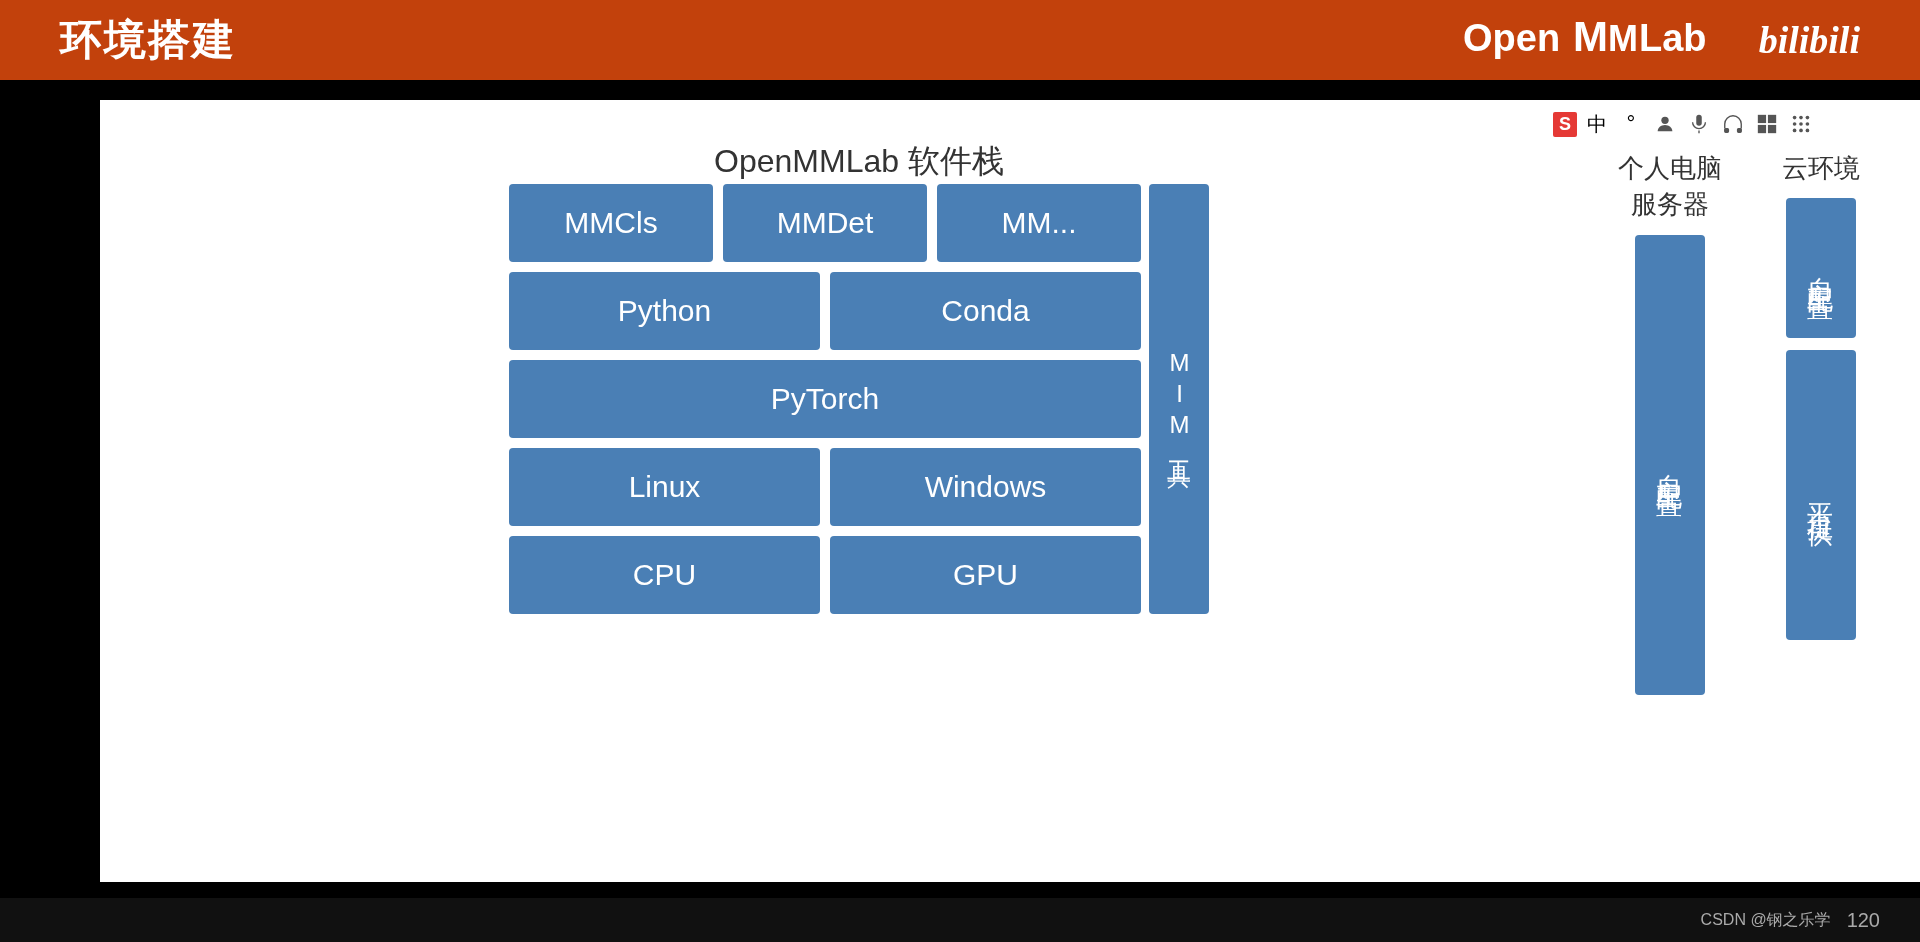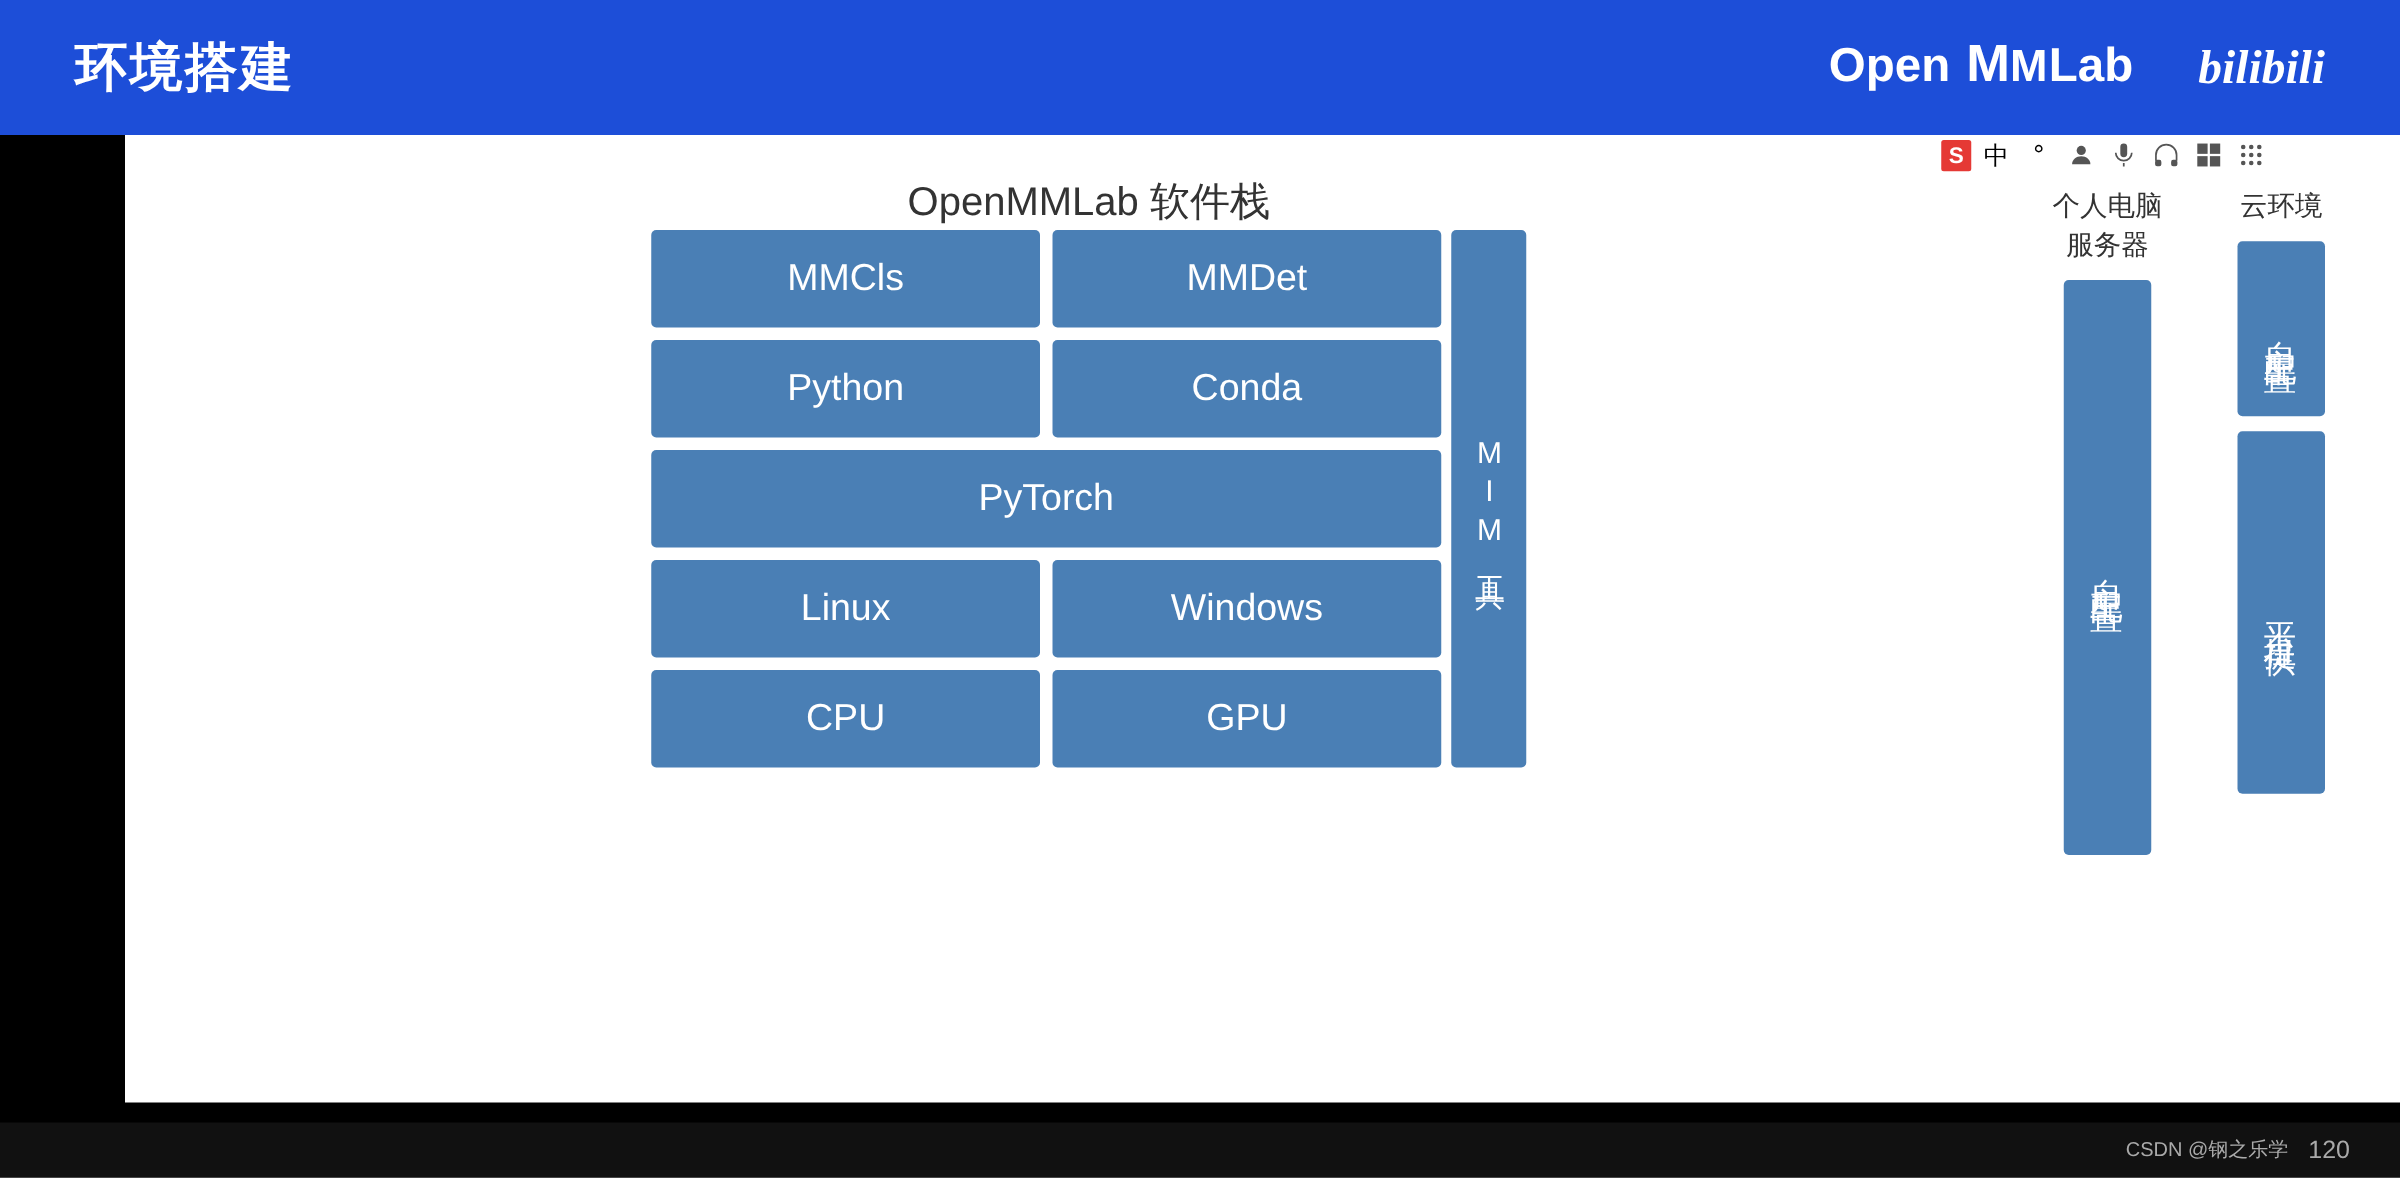--- a/index.html
+++ b/index.html
@@ -9,22 +9,22 @@
       background: #000;
       font-family: 'Microsoft YaHei', 'PingFang SC', sans-serif;
       overflow: hidden;
       position: relative;
     }
 
     
     #top-bar {
       position: absolute;
       top: 0; left: 0; right: 0;
-      height: 108px;
-      background: #1d4ed8;
+      height: 80px;
+      background: #c2410c;
       display: flex;
       align-items: center;
       justify-content: space-between;
       padding: 16px 60px;
       z-index: 10;
     }
 
     #top-bar-title {
       color: #fff;
       font-size: 42px;
@@ -169,21 +169,21 @@
     }
 
     .deploy-column {
       display: flex;
       flex-direction: column;
       align-items: center;
       gap: 12px;
     }
 
     .deploy-title {
-      font-size: 22px;
+      font-size: 26px;
       color: #333;
       text-align: center;
       line-height: 1.4;
     }
 
     .deploy-block {
       background: #4a7fb5;
       color: #fff;
       border-radius: 4px;
       display: flex;
@@ -339,20 +339,21 @@
   <div id="slide-content">
 
     <div id="left-section">
       <div id="stack-title">OpenMMLab 软件栈</div>
       <div id="stack-container">
         <div id="stack-main">
 
           <div class="stack-row">
             <div class="stack-block third">MMCls</div>
             <div class="stack-block third">MMDet</div>
+            <div class="stack-block third">MM...</div>
           </div>
 
 
           <div class="stack-row">
             <div class="stack-block half">Python</div>
             <div class="stack-block half">Conda</div>
           </div>
 
           <div class="stack-row">
             <div class="stack-block full">PyTorch</div>

